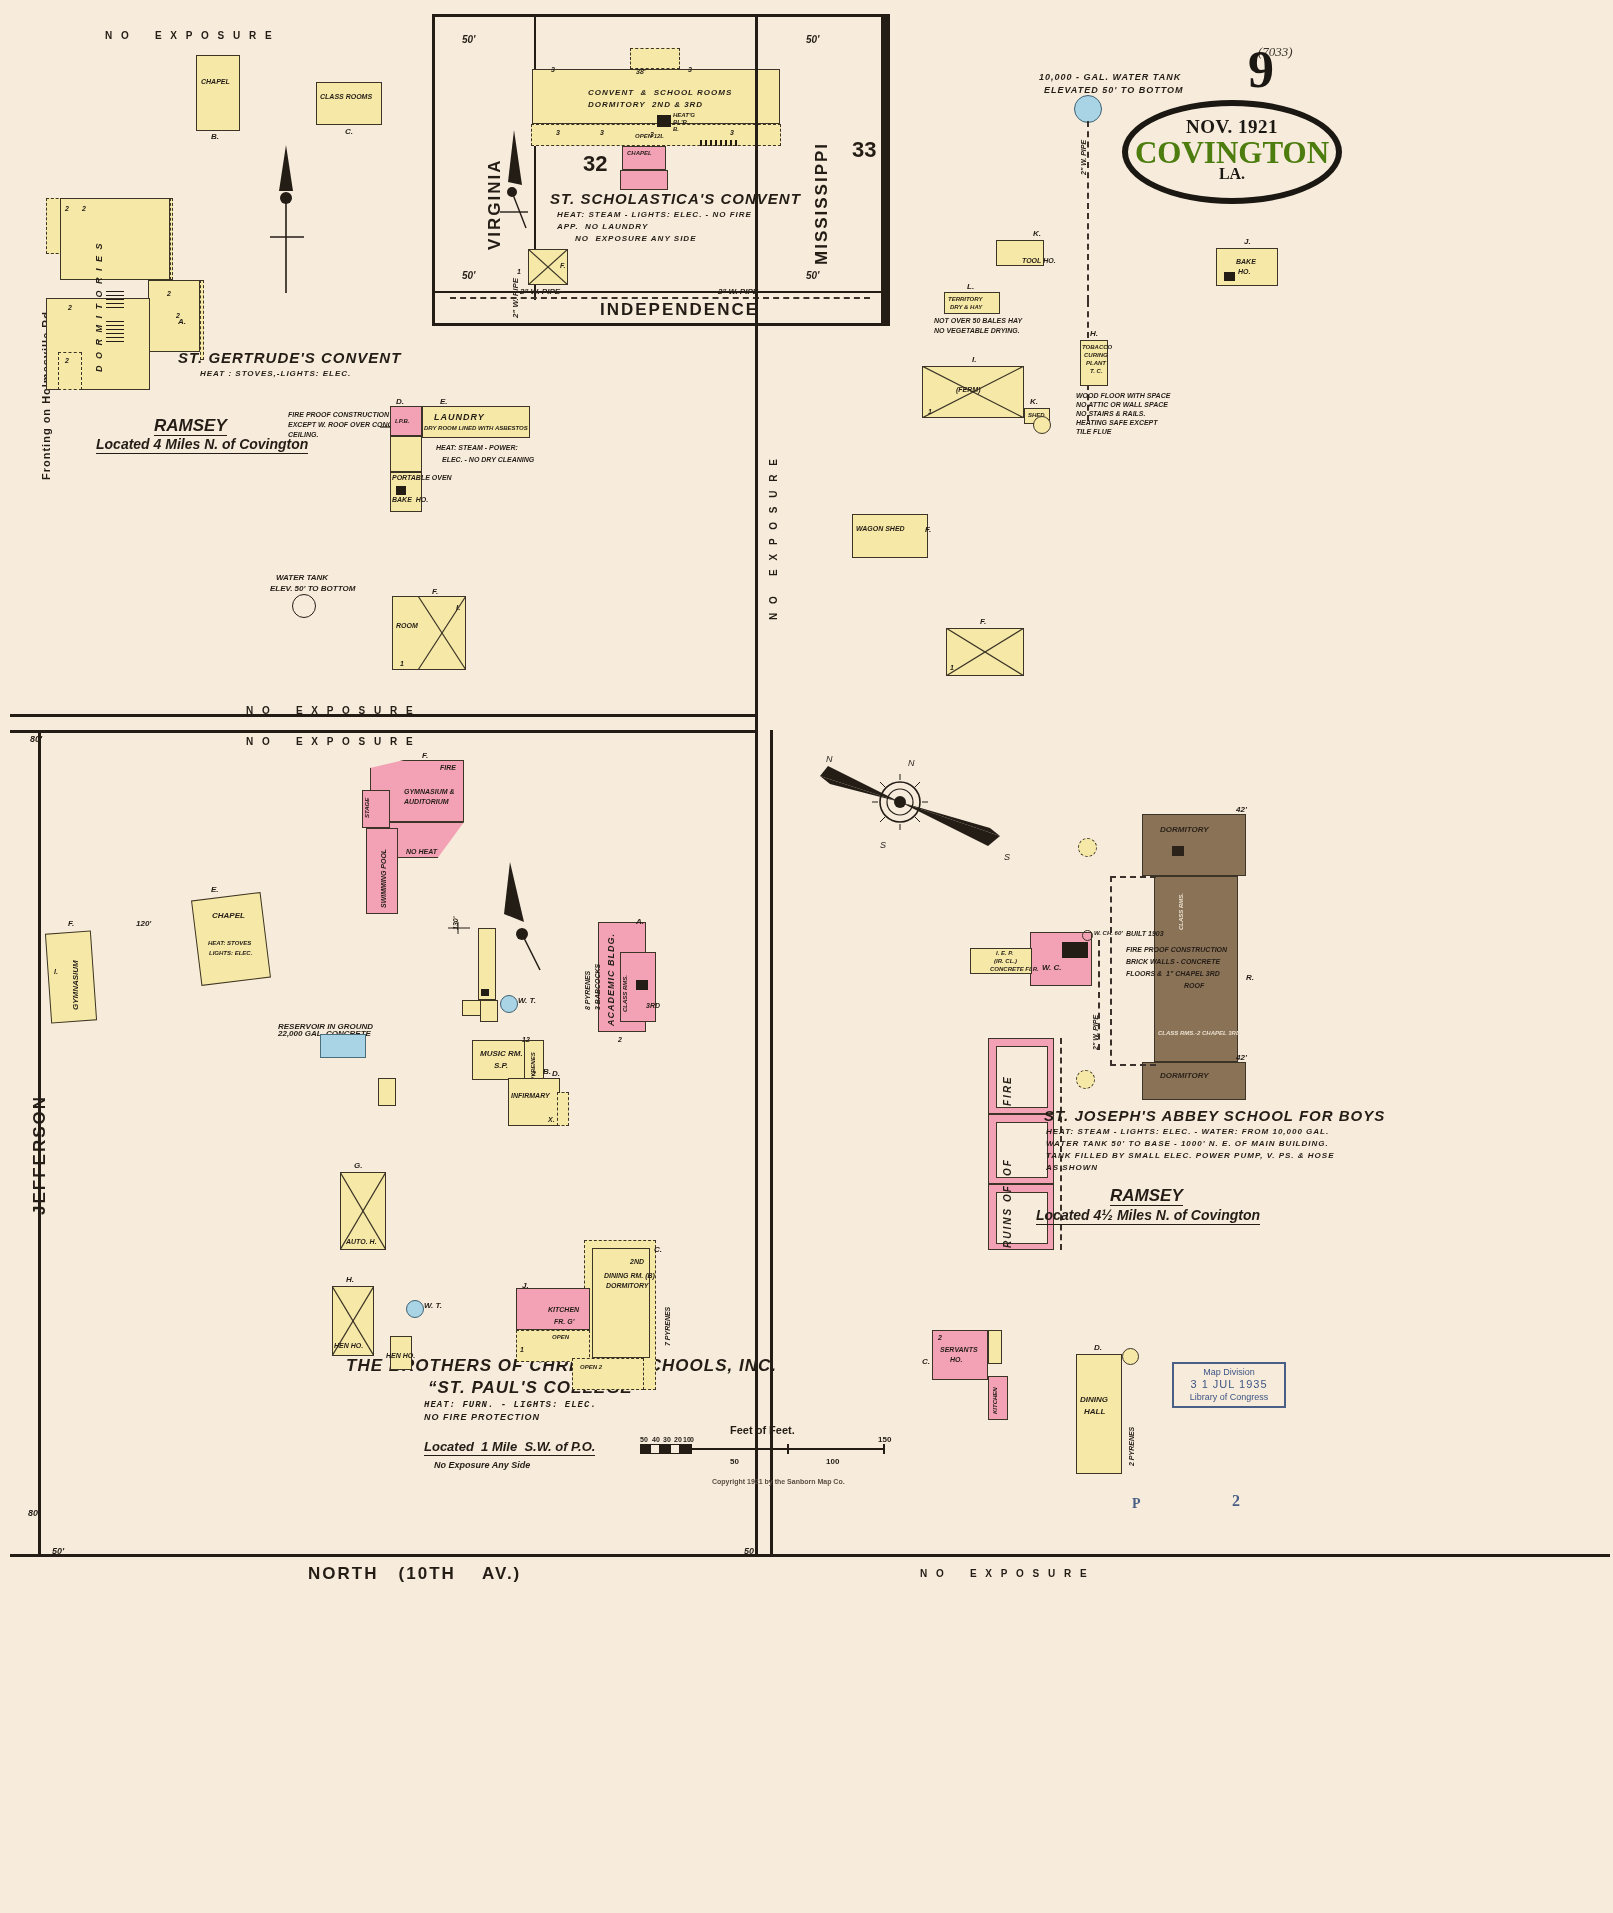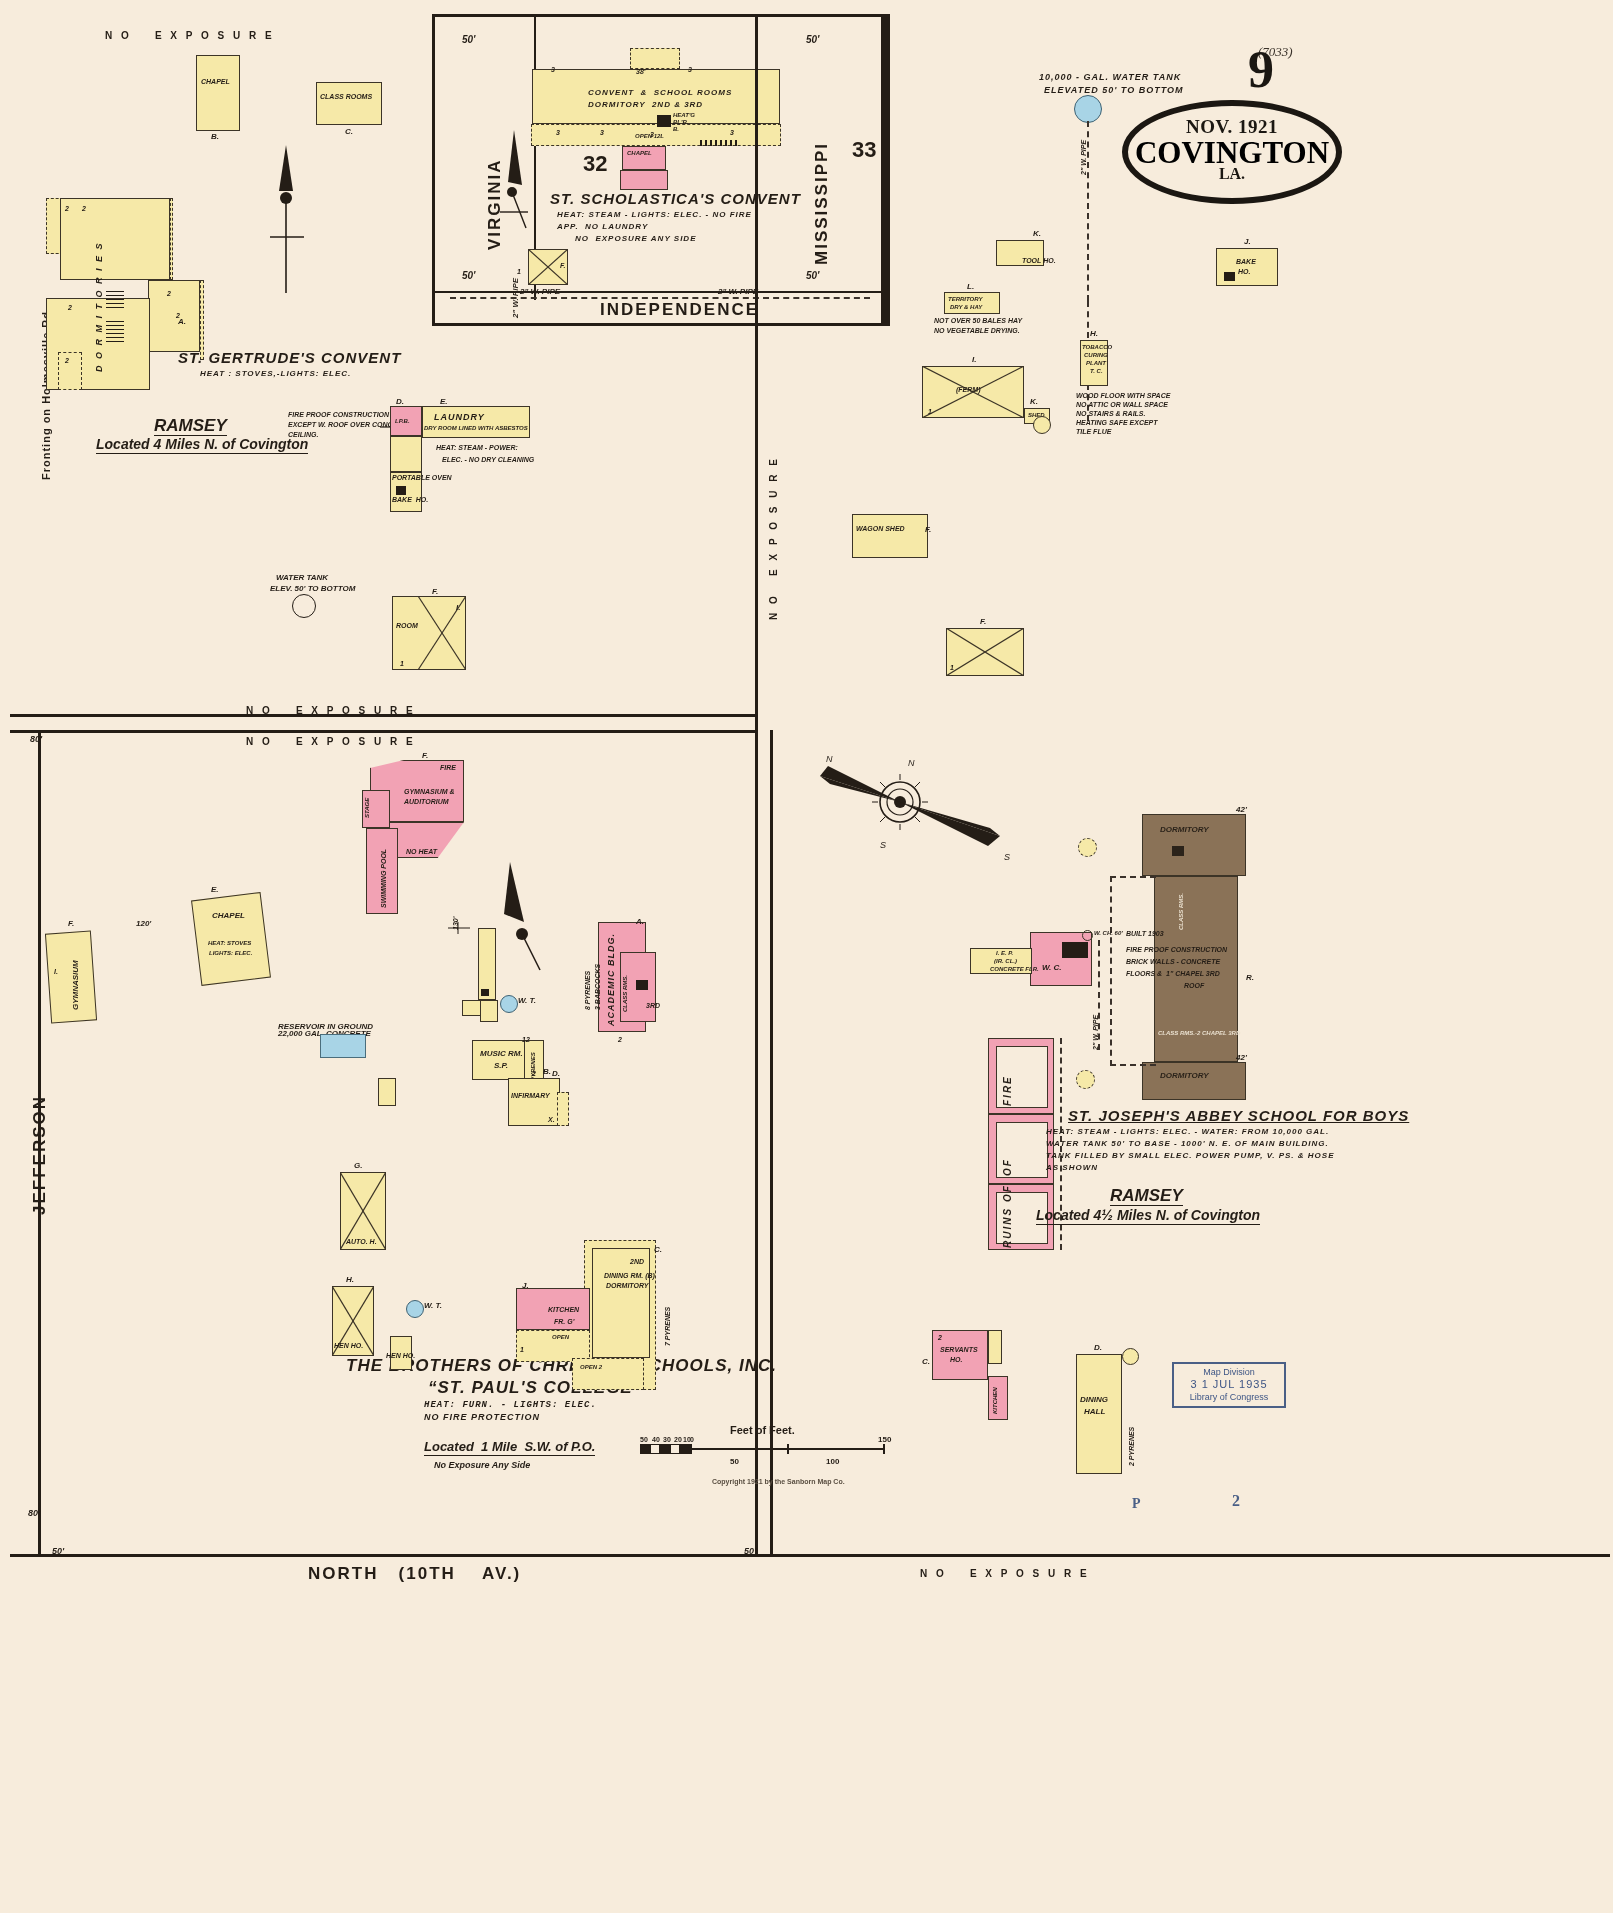--- a/index.html
+++ b/index.html
@@ -35,21 +35,21 @@
   .dashlinev{position:absolute;border-left:2px dashed #3a312a;}
 
   
   #titleOval{
     position:absolute;width:220px;height:104px;border:6px solid #1b1712;
     border-radius:50%;text-align:center;box-sizing:border-box;background:transparent;
   }
   #titleOval .ln1{font-size:19px;font-weight:bold;letter-spacing:.5px;margin-top:10px;
      font-family:"Liberation Serif",serif;font-style:normal;color:#1b1712;}
   #titleOval .ln2{font-size:31px;font-weight:bold;letter-spacing:0px;line-height:.95;
-     font-family:"Liberation Serif",serif;font-style:normal;color:#000000;}
+     font-family:"Liberation Serif",serif;font-style:normal;color:#4d7c0f;}
   #titleOval .ln3{font-size:16px;font-weight:bold;font-family:"Liberation Serif",serif;
      font-style:normal;color:#1b1712;margin-top:-2px;}
   #sheetNo{position:absolute;font-family:"Liberation Serif",serif;font-weight:bold;
      font-size:52px;color:#1b1712;}
   #sheetParen{position:absolute;font-family:"Liberation Serif",serif;font-size:13px;
      color:#3a322a;font-style:italic;}
 
   
   .rose{position:absolute;}
 
@@ -510,21 +510,21 @@
   <div class="bld pink" style="left:988px;top:1184px;width:66px;height:66px;"></div>
   <div class="abs" style="left:996px;top:1192px;width:50px;height:50px;background:#f7ecdc;border:1px solid #3c3427;"></div>
   <div class="txt t10 rot90" style="left:1002px;top:1106px;letter-spacing:2px;">FIRE</div>
   <div class="txt t10 rot90" style="left:1002px;top:1176px;letter-spacing:2px;">OF</div>
   <div class="txt t10 rot90" style="left:1002px;top:1248px;letter-spacing:2px;">RUINS OF</div>
   <div class="dashlinev" style="left:1060px;top:1038px;height:212px;"></div>
 
   <div class="abs" style="left:1078px;top:838px;width:17px;height:17px;border-radius:50%;background:#f6e9a8;border:1.2px dashed #3c3427;"></div>
   <div class="abs" style="left:1076px;top:1070px;width:17px;height:17px;border-radius:50%;background:#f6e9a8;border:1.2px dashed #3c3427;"></div>
 
-  <div class="txt t15 sp1" style="left:1068px;top:1108px;text-decoration:underline;">ST. JOSEPH'S ABBEY SCHOOL FOR BOYS</div>
+  <div class="txt t15 sp1" style="left:1044px;top:1108px;">ST. JOSEPH'S ABBEY SCHOOL FOR BOYS</div>
   <div class="txt t8 sp1" style="left:1046px;top:1128px;">HEAT: STEAM - LIGHTS: ELEC. - WATER: FROM 10,000 GAL.</div>
   <div class="txt t8 sp1" style="left:1046px;top:1140px;">WATER TANK 50' TO BASE - 1000' N. E. OF MAIN BUILDING.</div>
   <div class="txt t8 sp1" style="left:1046px;top:1152px;">TANK FILLED BY SMALL ELEC. POWER PUMP, V. PS. &amp; HOSE</div>
   <div class="txt t8 sp1" style="left:1046px;top:1164px;">AS SHOWN</div>
 
   <div class="txt t17 nonit ul" style="left:1110px;top:1186px;font-style:italic;">RAMSEY</div>
   <div class="txt nonit ul" style="left:1036px;top:1208px;font-size:14px;font-style:italic;">Located 4½ Miles N. of Covington</div>
 
   <div class="bld yel" style="left:1076px;top:1354px;width:46px;height:120px;"></div>
   <div class="txt t8" style="left:1080px;top:1396px;">DINING</div>

